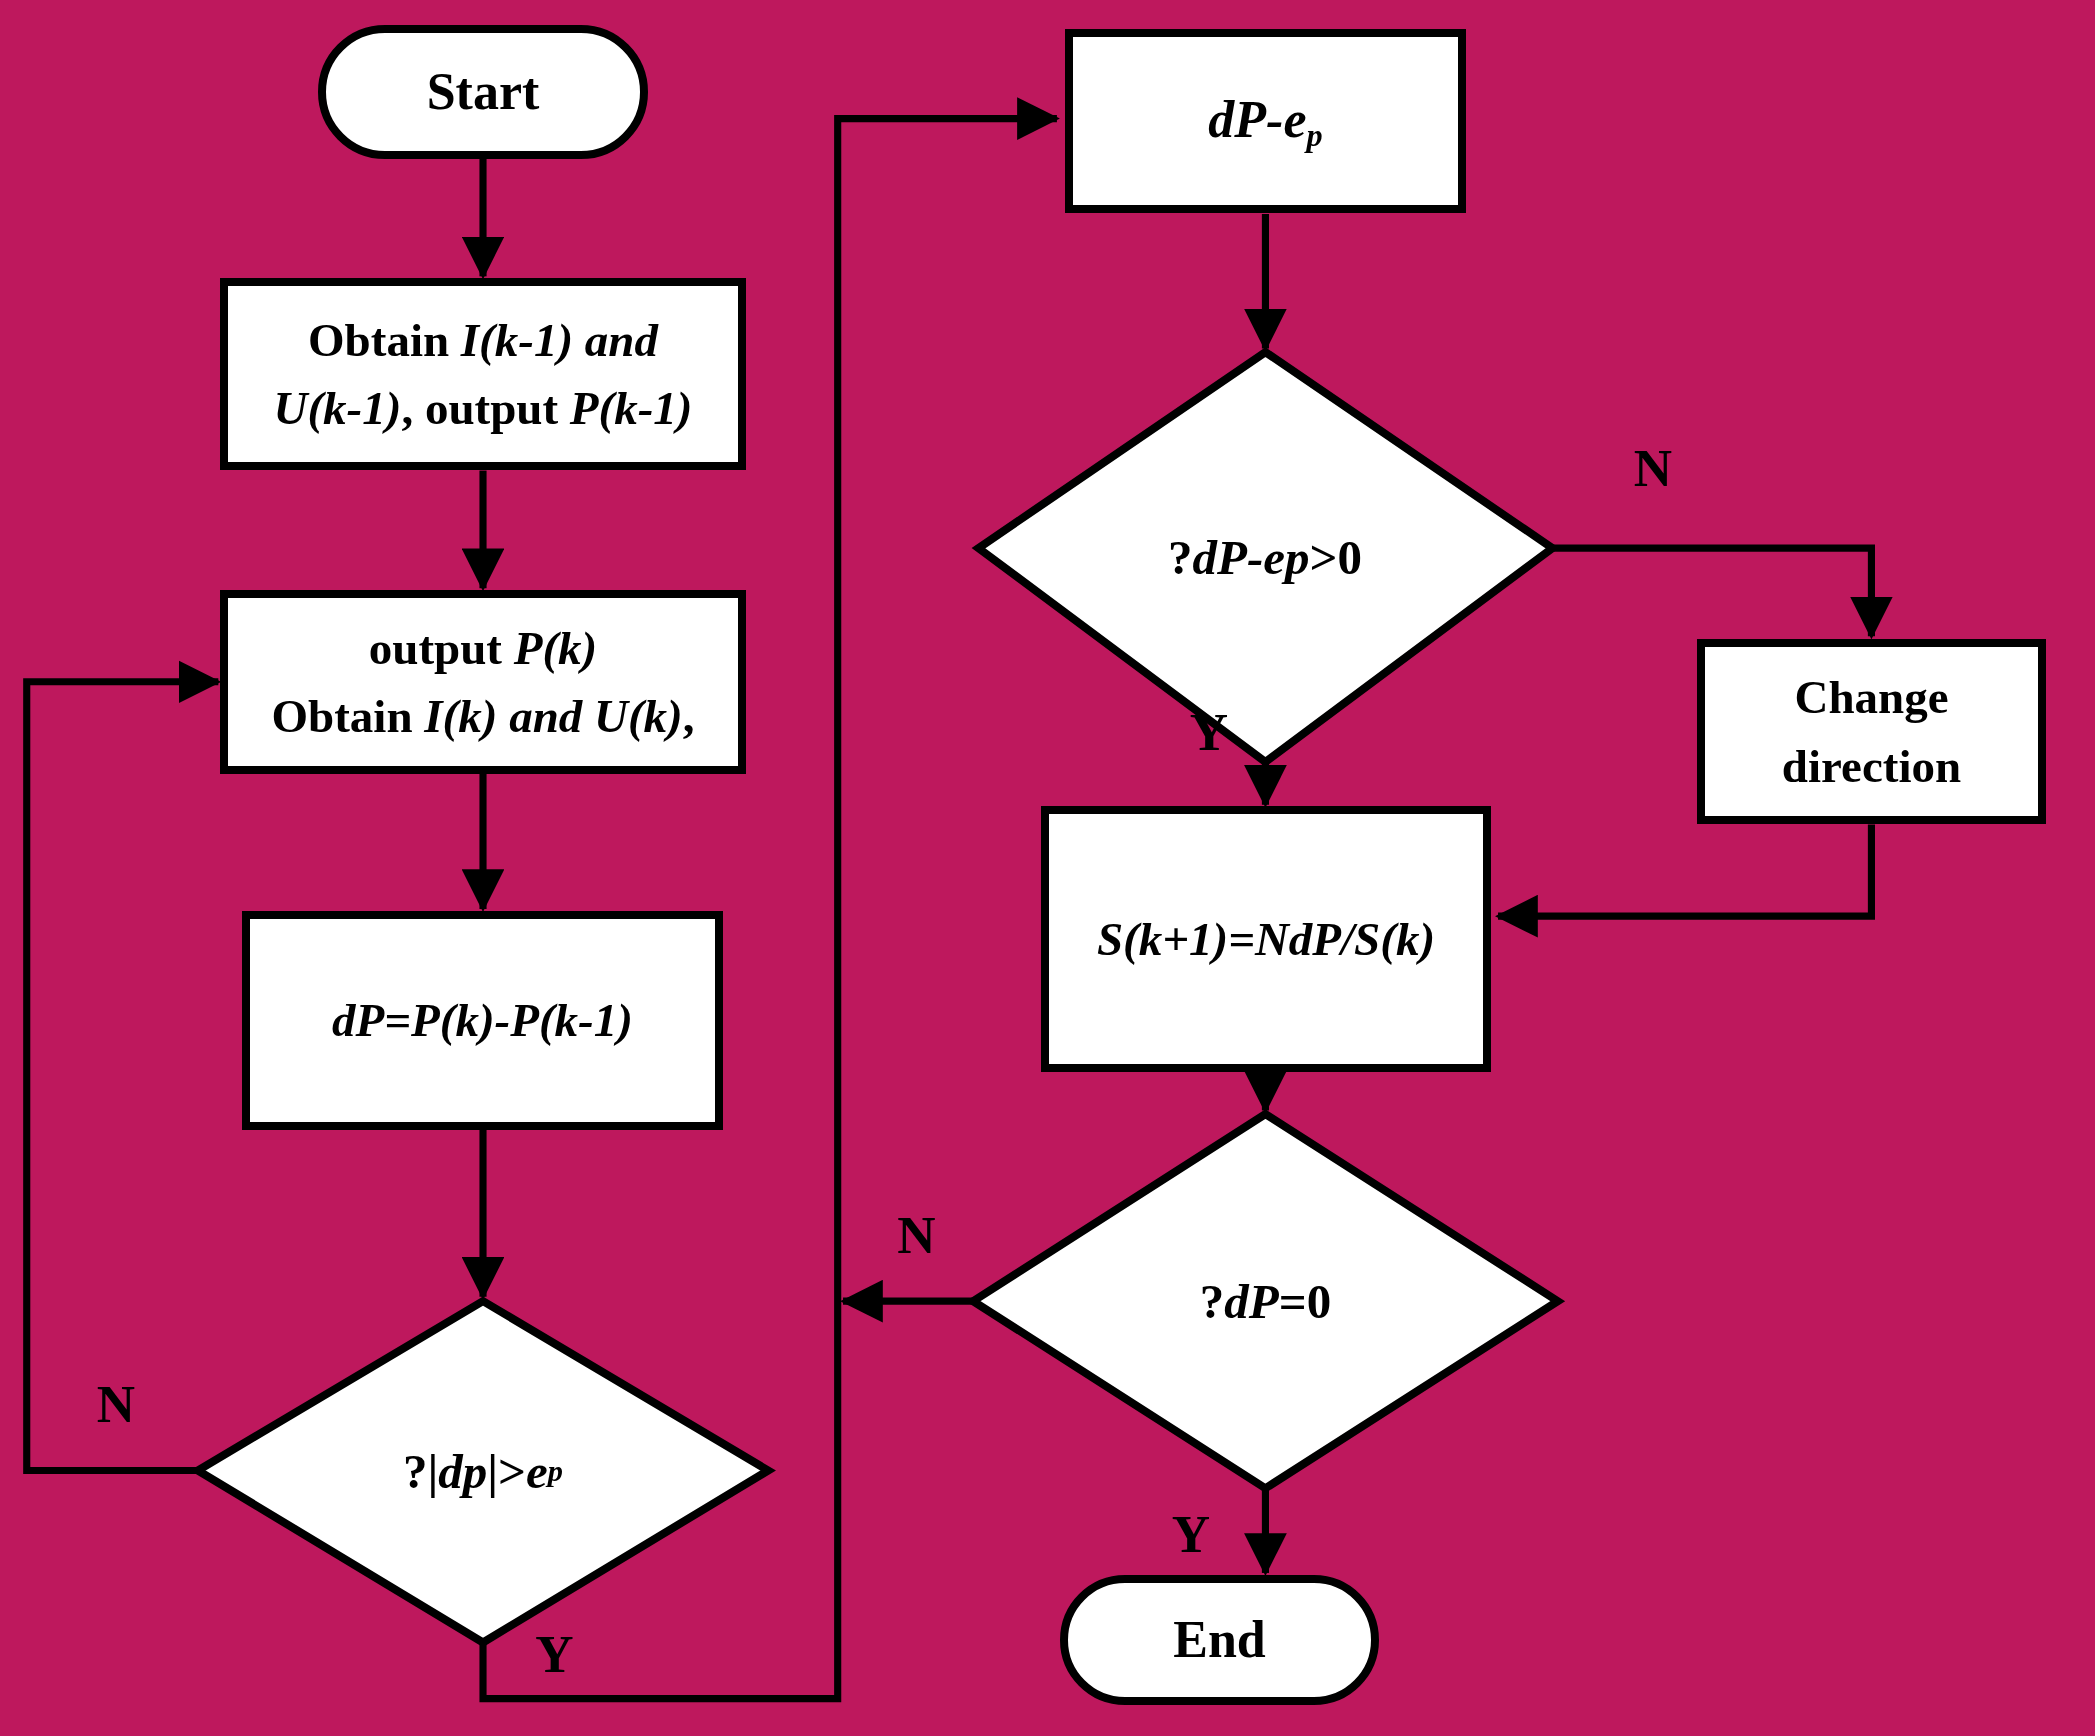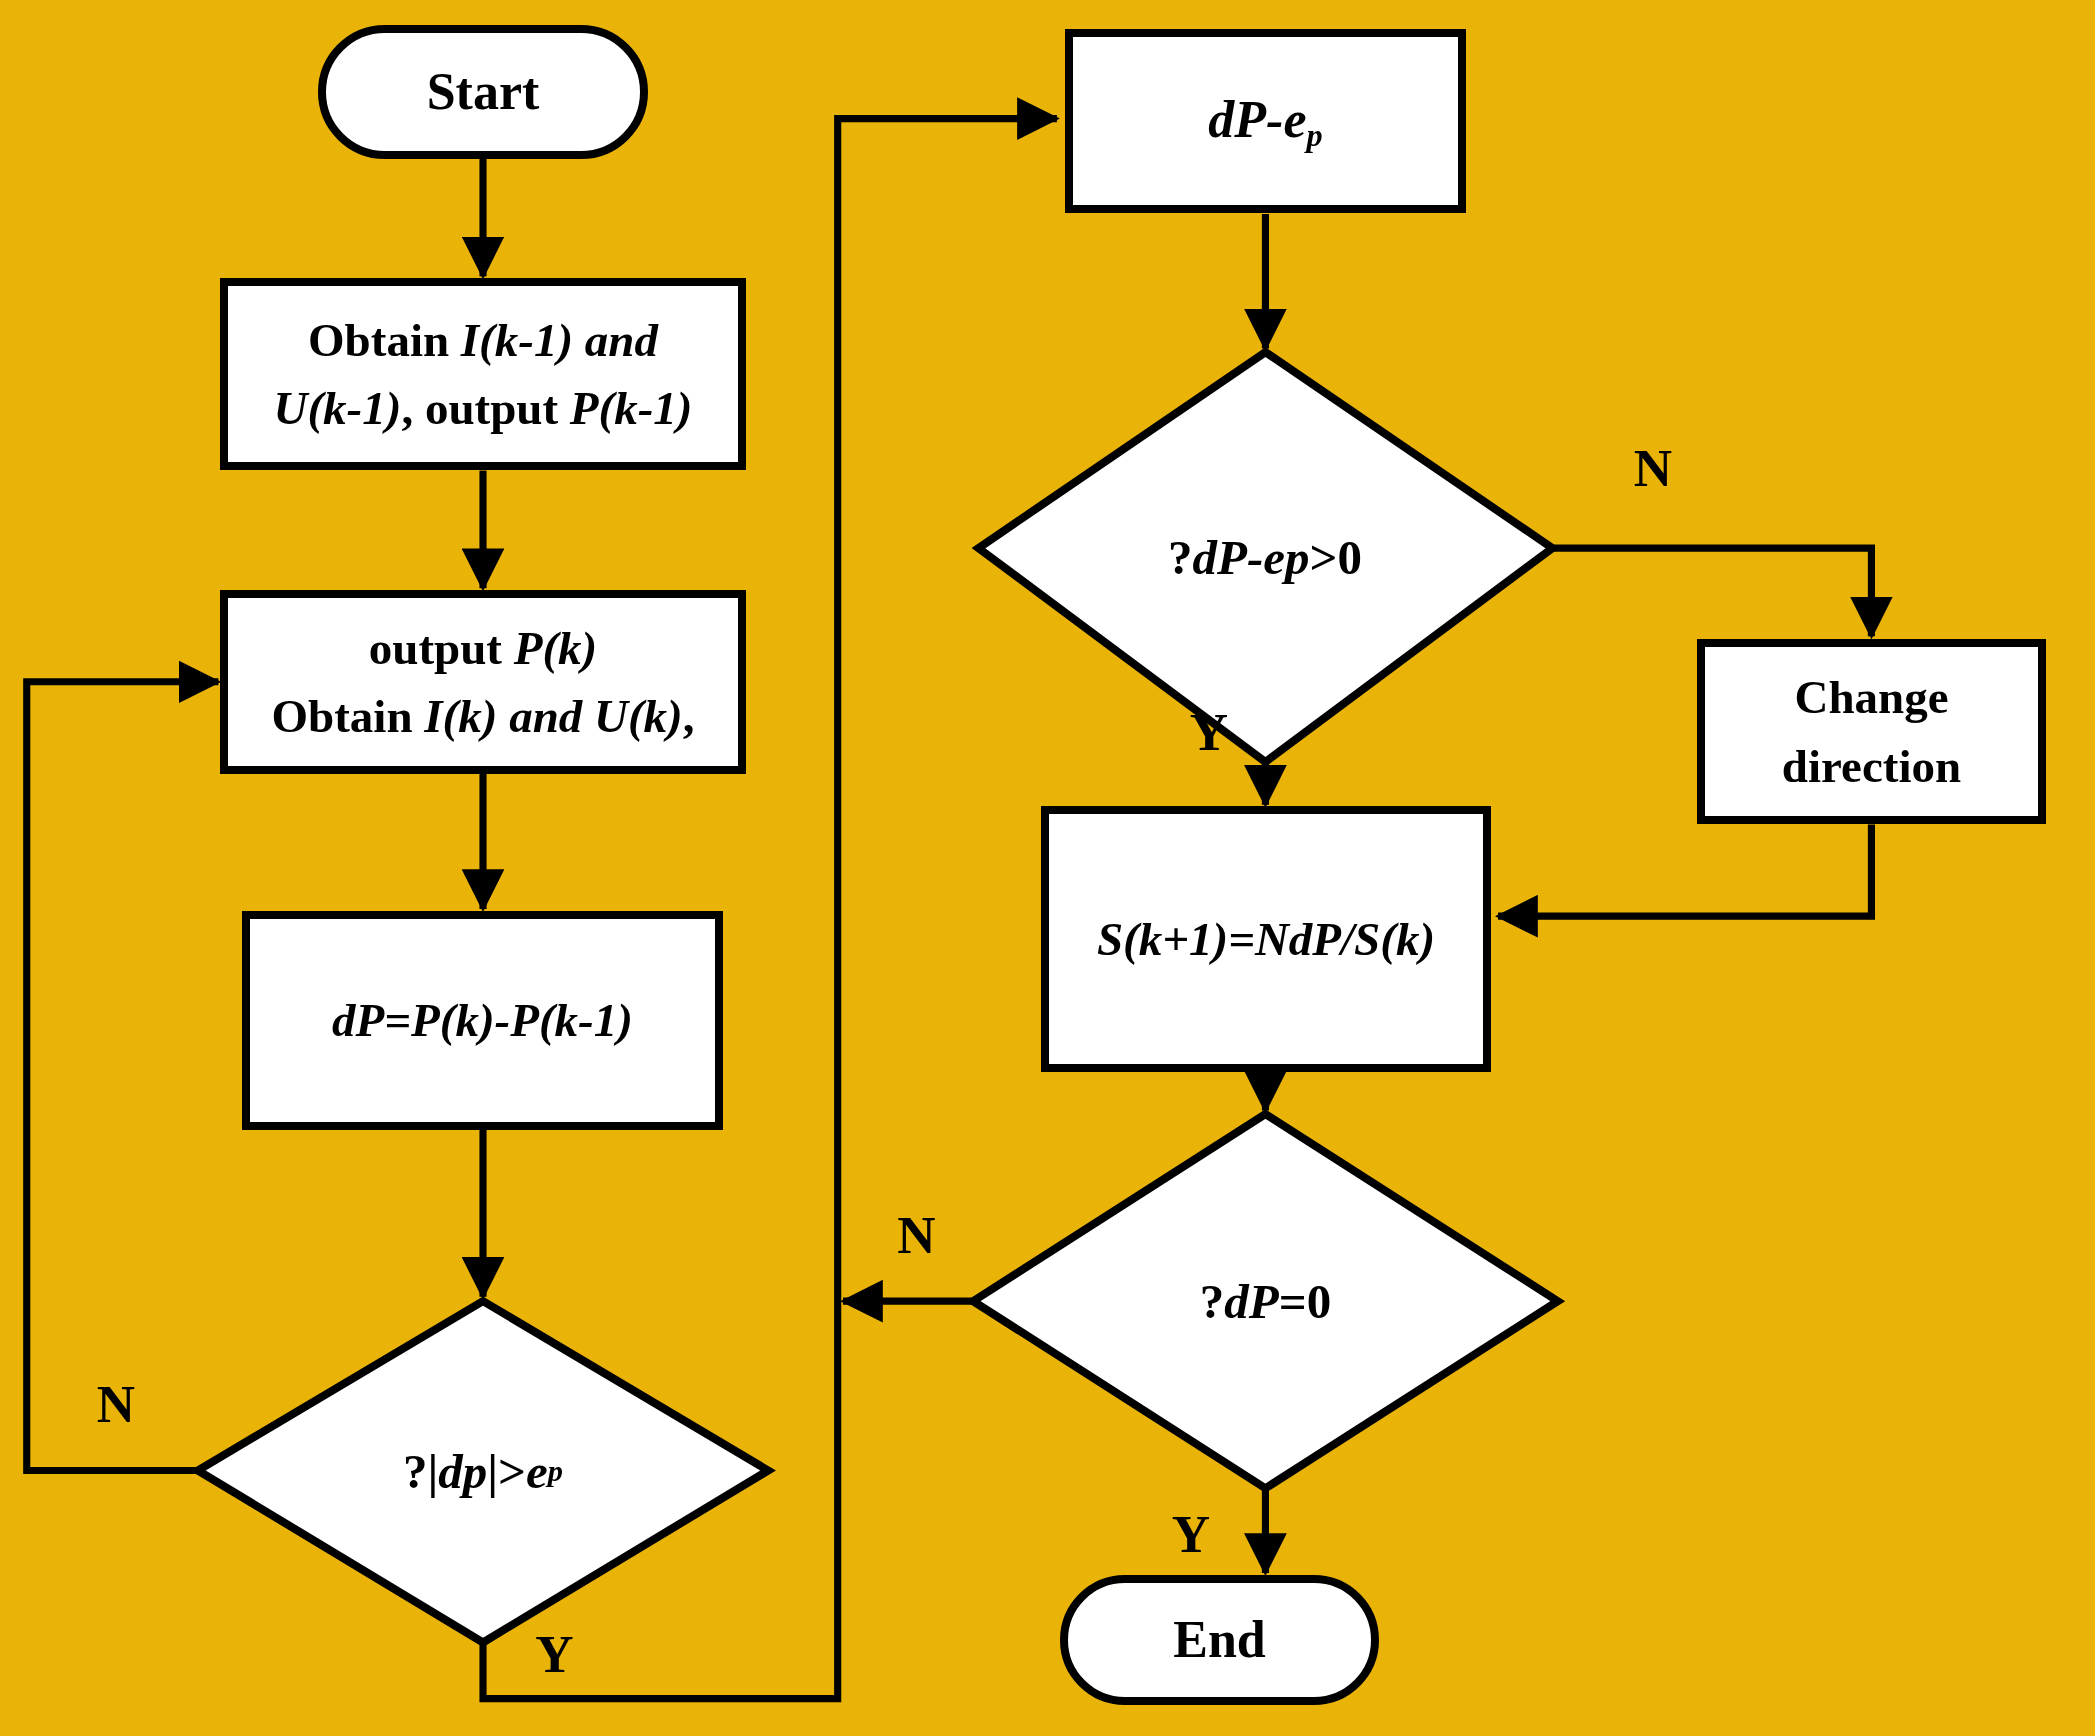--- a/index.html
+++ b/index.html
@@ -1,17 +1,17 @@
 <!DOCTYPE html>
 <html style="font-size:14.3px"><head>
 <meta charset="utf-8">
 <style>
   html,body{margin:0;padding:0;background:#ffffff;}
   .canvas{
-    position:relative;width:2096px;height:1737px;background:#eab308;
+    position:relative;width:2096px;height:1737px;background:#be185d;
     font-family:"Liberation Serif","DejaVu Serif",serif;font-weight:bold;color:#000;
     overflow:hidden;
   }
   .wires{position:absolute;left:0;top:0;z-index:1;}
   .node{
     position:absolute;background:#ffffff;border:8px solid #000;box-sizing:border-box;
     display:flex;flex-direction:column;align-items:center;justify-content:center;
     text-align:center;z-index:2;
   }
   .terminator{border-radius:80px;}

